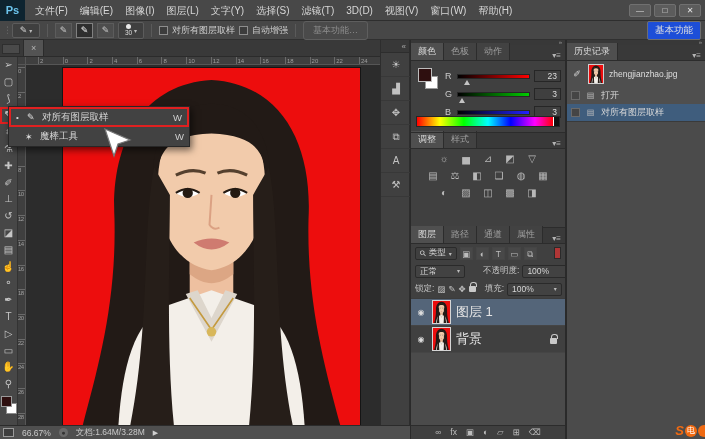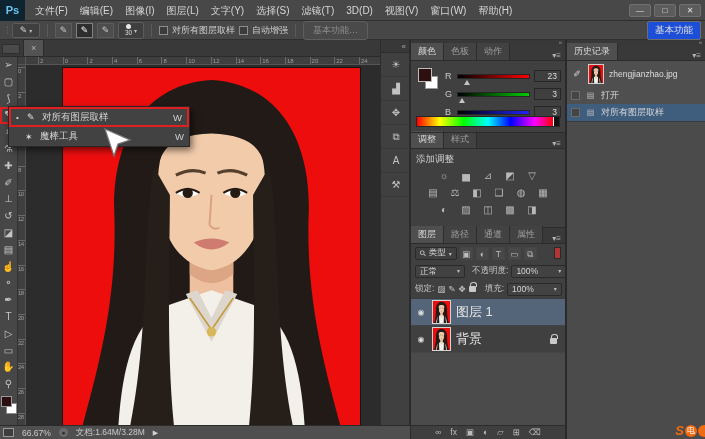--- a/index.html
+++ b/index.html
@@ -334,21 +334,20 @@
     <div class="spectrum"></div>
   </div>
 
   <div class="tabstrip">
     <div style="display:contents">
       
     <span class="ptab selected">调整</span><span class="ptab">样式</span></div>
     <span class="panel-menu">▾≡</span>
   </div>
   <div class="adj-body">
-    <div class="adj-heading">添加调整</div>
     <div class="adj-row">
 
     <span class="adj-icon">☼</span>
         <span class="adj-icon">▅</span>
         <span class="adj-icon">⊿</span>
         <span class="adj-icon">◩</span>
         <span class="adj-icon">▽</span>
       </div>
     <div class="adj-row">
 
@@ -385,21 +384,21 @@
       <div style="display:contents">
         
       <span class="fil-icon">▣</span><span class="fil-icon">◐</span><span class="fil-icon">T</span><span class="fil-icon">▭</span><span class="fil-icon">⧉</span></div>
       <span class="fil-toggle"></span>
     </div>
     <div class="lrow">
       <span class="pselect" style="width:56px">
           <span>正常</span>
           <span class="caret" style="margin-left:auto">▾</span>
         </span>
-      <span class="plabel" style="margin-left:4px">不透明度:</span>
+      <span class="plabel" style="margin-left:15px">不透明度:</span>
       <span class="pselect">
           <span>100%</span>
           <span class="caret">▾</span>
         </span>
     </div>
     <div class="lrow">
       <span class="plabel">锁定:</span>
       <span class="mini-icon">▨</span>
       <span class="mini-icon">✎</span>
       <span class="mini-icon">✥</span>

